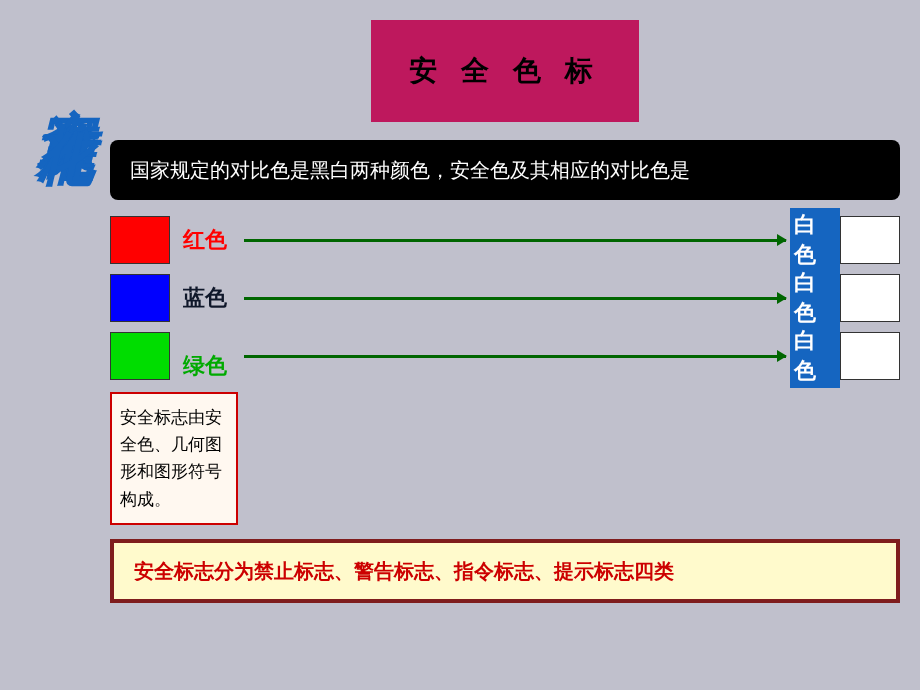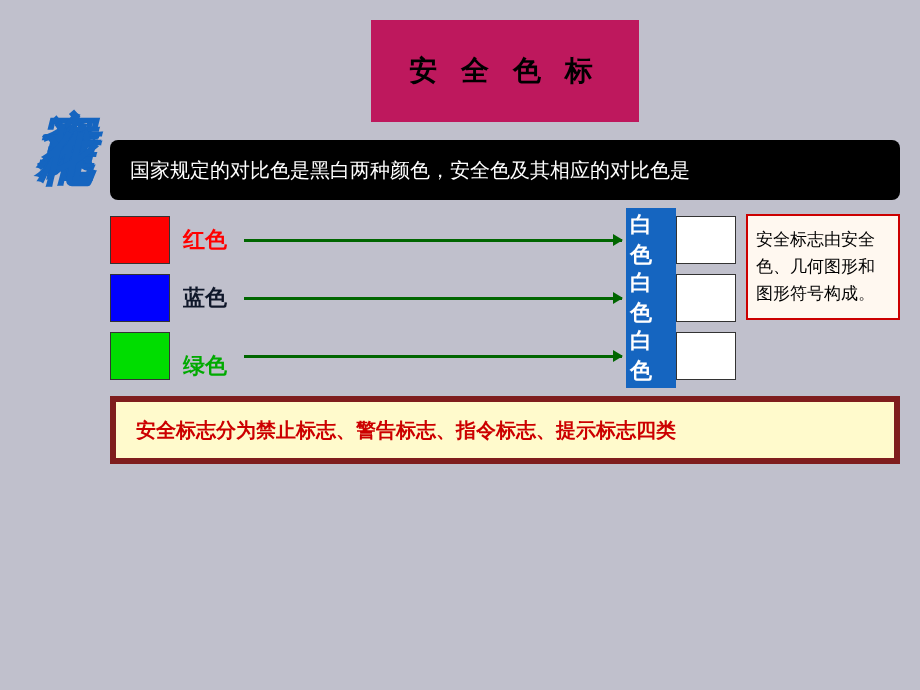--- a/index.html
+++ b/index.html
@@ -70,20 +70,21 @@
       font-size: 20px;
       line-height: 1.6;
       margin-bottom: 14px;
       border-radius: 8px;
     }
 
     
     .color-rows-wrapper {
       display: flex;
       gap: 10px;
+      flex-direction: column;
     }
 
     .color-rows-table {
       flex: 1;
       display: flex;
       flex-direction: column;
       gap: 6px;
     }
 
     .color-row {
@@ -140,35 +141,35 @@
 
     .contrast-swatch {
       width: 60px;
       height: 48px;
       border: 1px solid #333;
       flex-shrink: 0;
     }
 
     
     .right-annotation {
-      width: 154px;
+      width: 128px;
       border: 2px solid #cc0000;
       padding: 10px 8px;
       font-size: 17px;
       color: #000;
       line-height: 1.6;
       background: #fff8f0;
       align-self: flex-start;
       flex-shrink: 0;
     }
 
     
     .bottom-box-yellow {
       background: #fffacc;
-      border: 6px solid #7f1d1d;
+      border: 4px solid #7f1d1d;
       padding: 12px 20px;
       font-size: 20px;
       line-height: 1.6;
       color: #cc0000;
       margin-top: 14px;
       font-weight: bold;
     }
 
     
     .red-label { color: #ff0000; }

